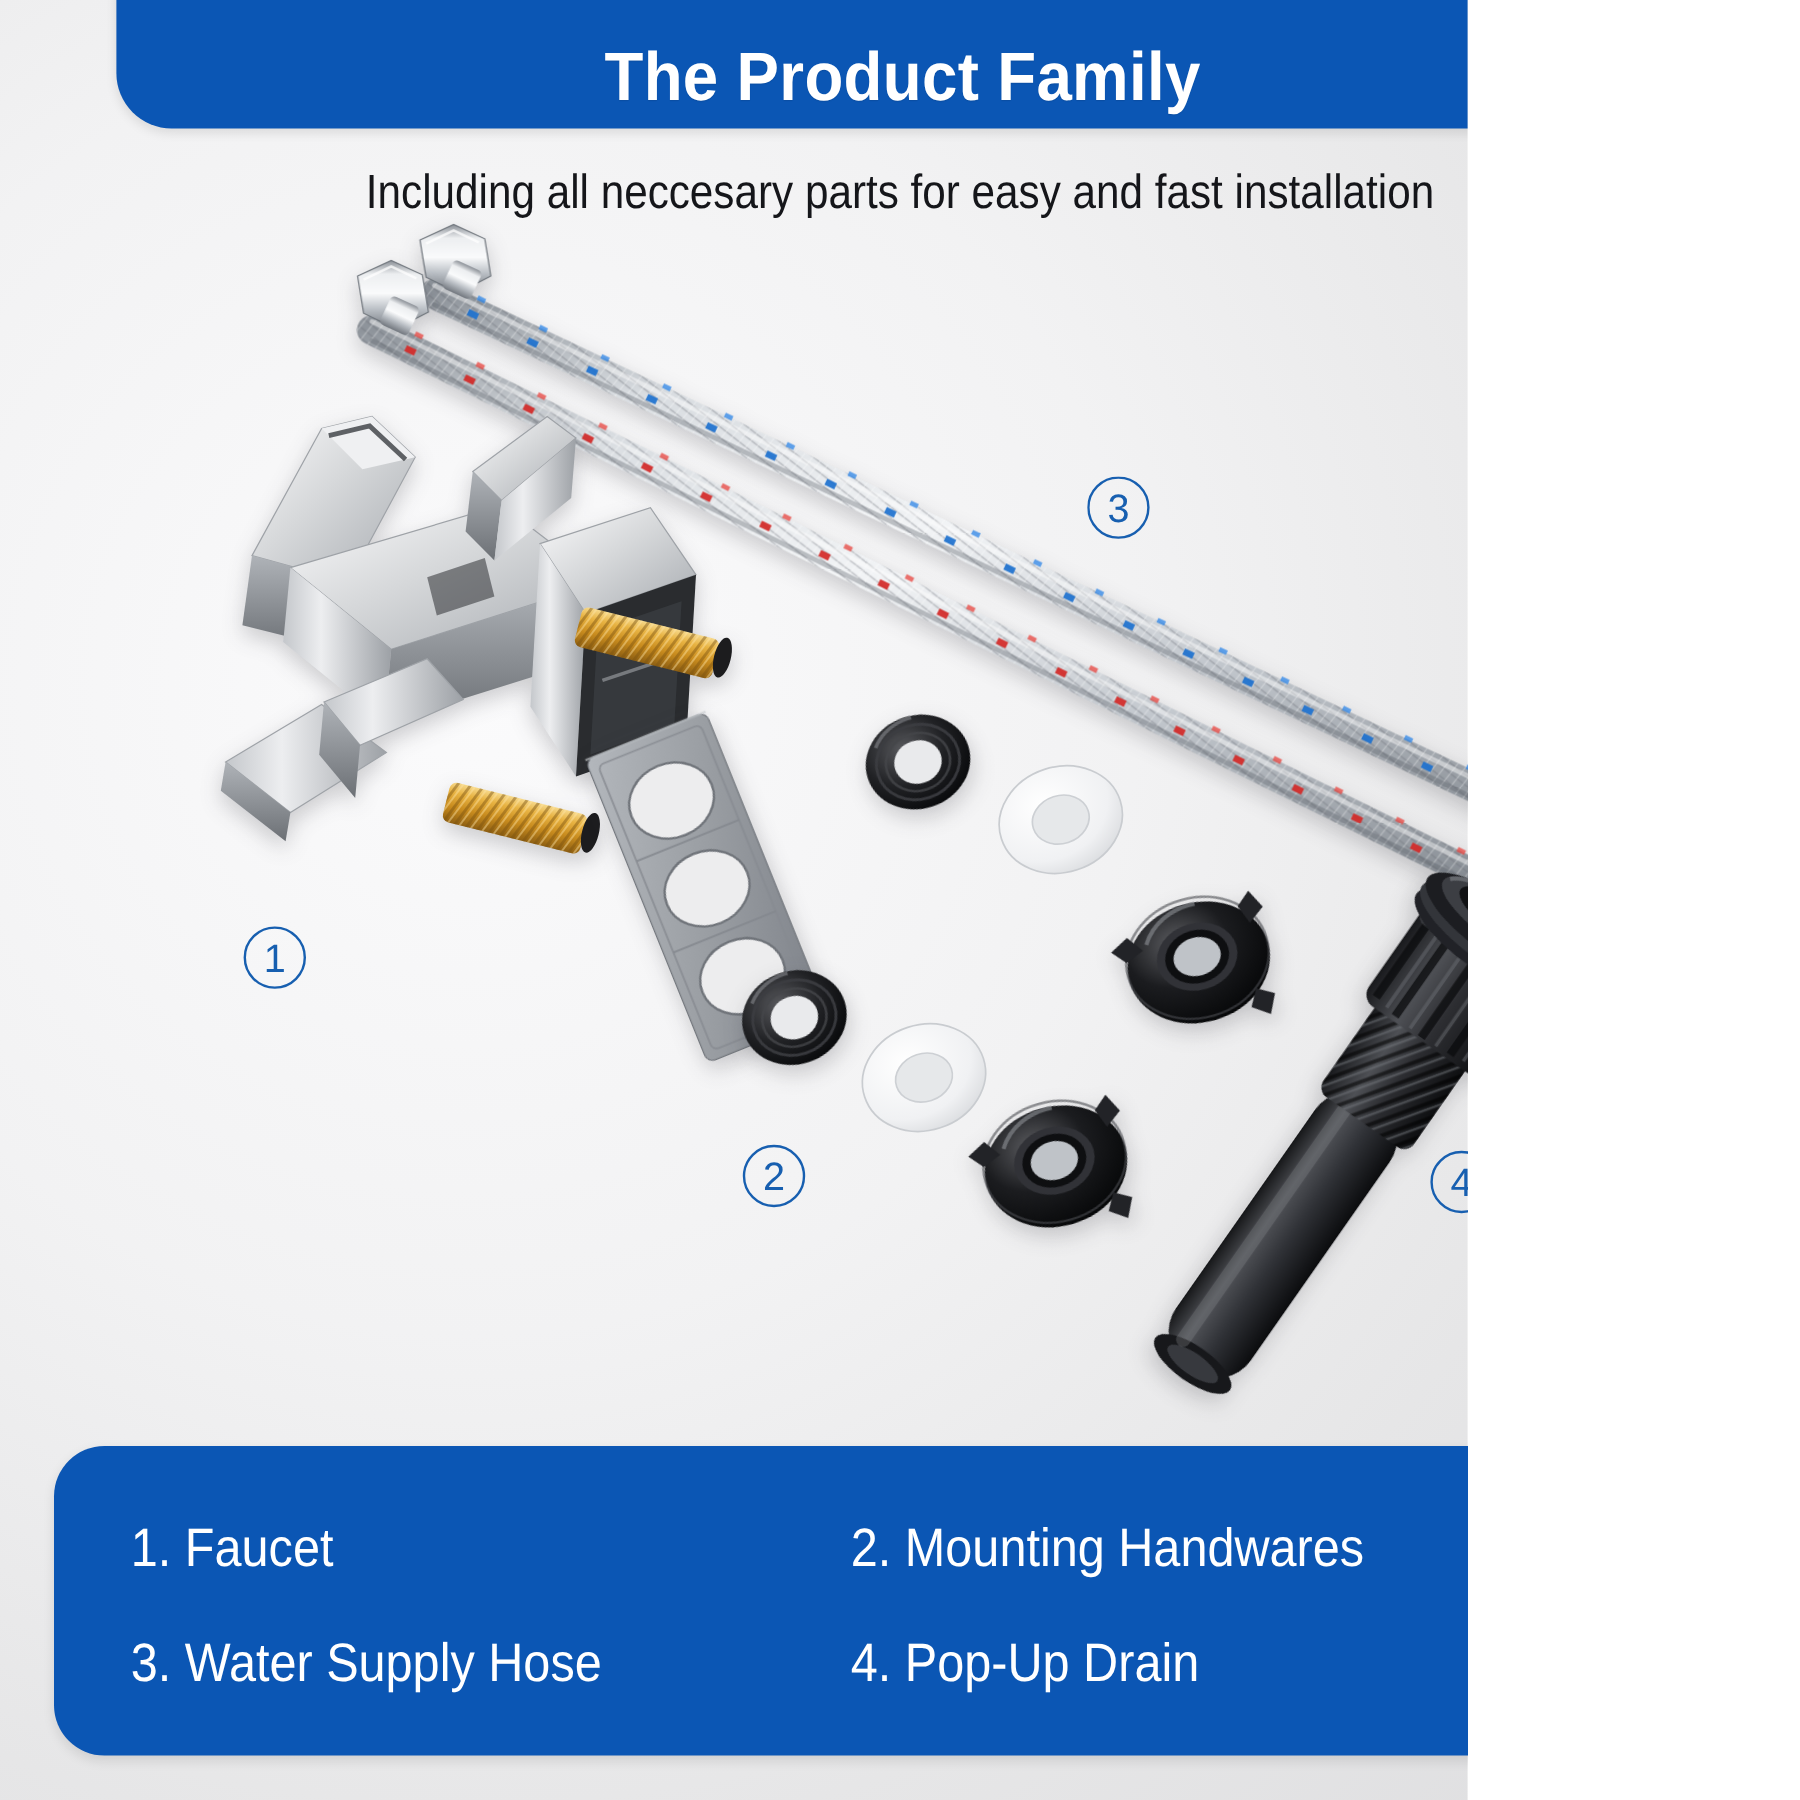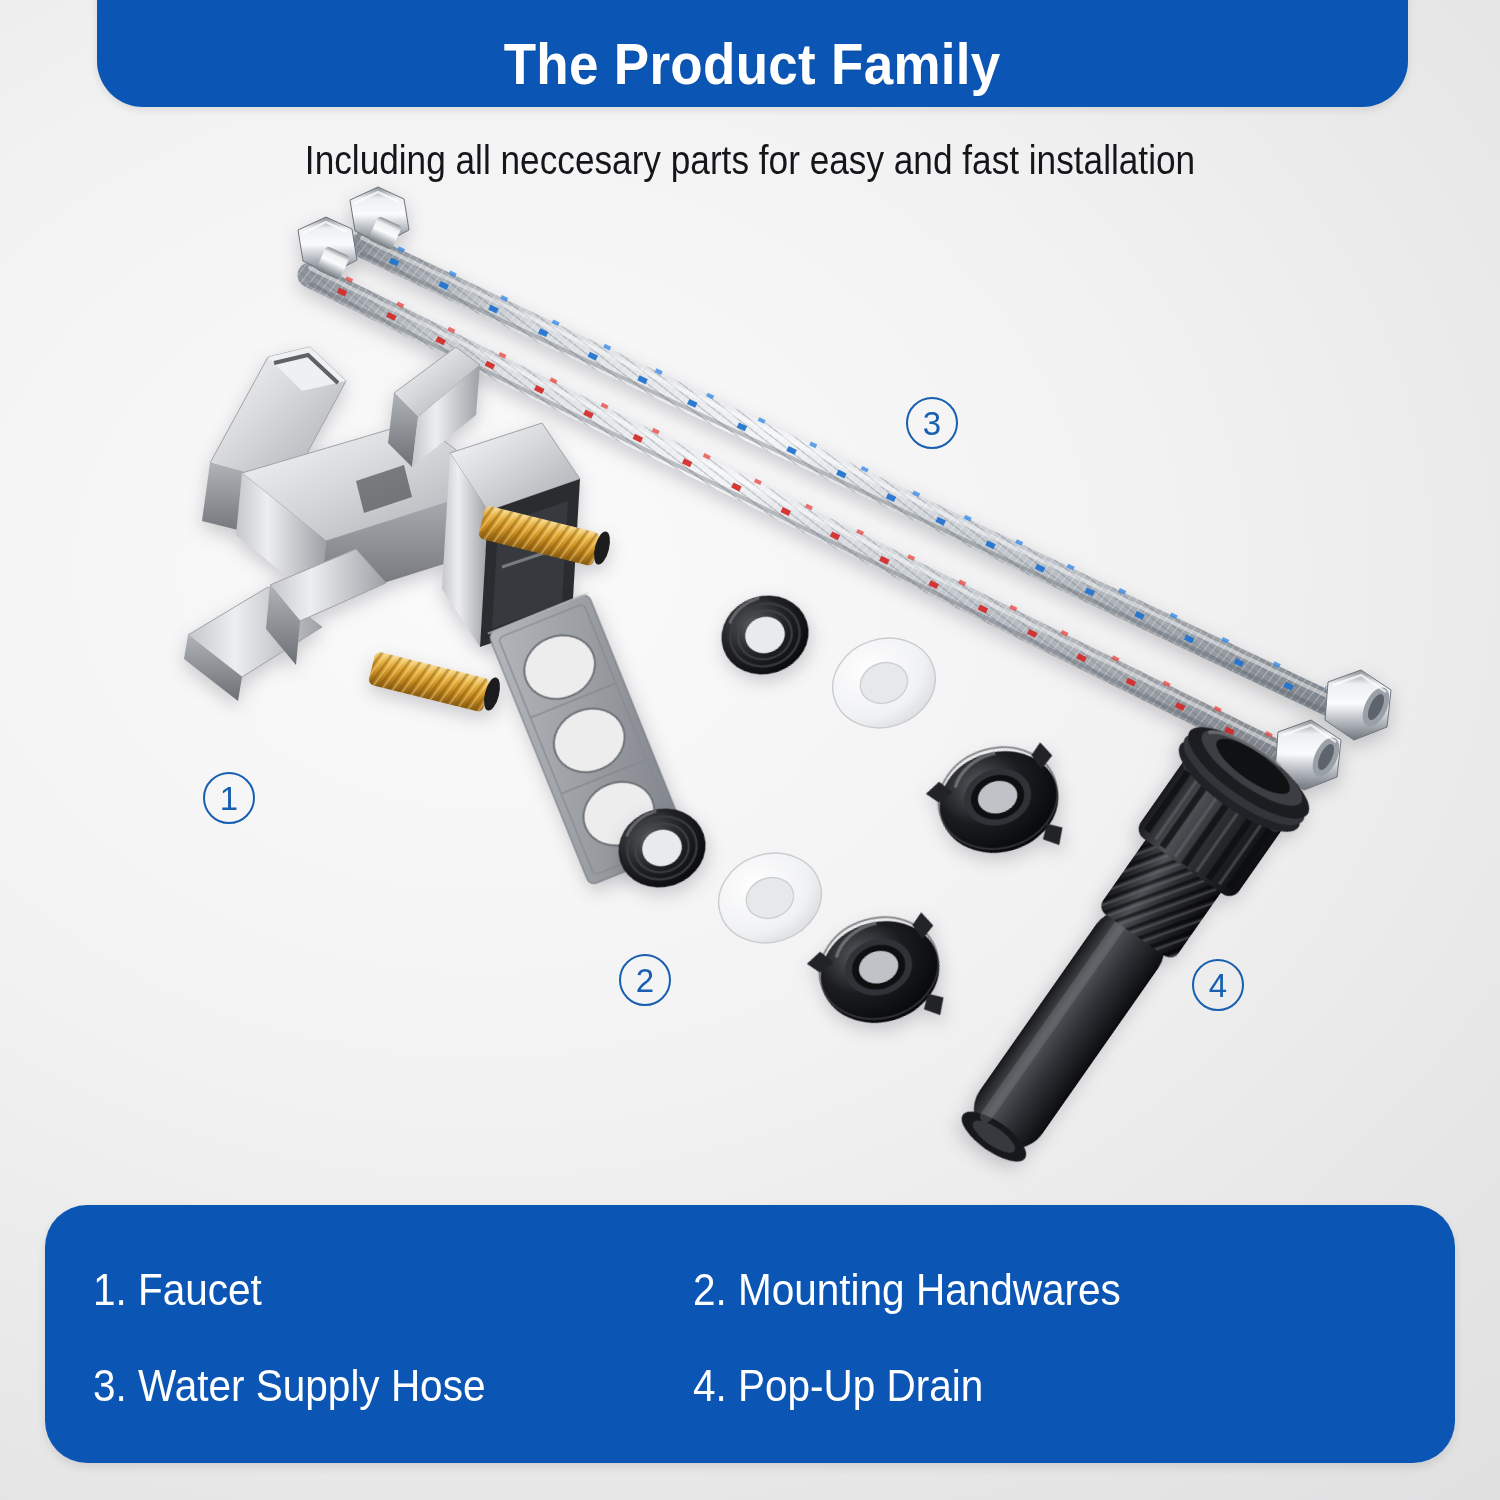--- a/index.html
+++ b/index.html
@@ -3,21 +3,21 @@
 <meta charset="utf-8">
 <title>The Product Family</title>
 <style>
   html,body{margin:0;padding:0;}
   body{
     width:1500px;height:1500px;overflow:hidden;
     font-family:"Liberation Sans", sans-serif;
     background:#ffffff;
   }
   #page{
-    position:relative;width:1500px;height:1500px;
+    position:relative;width:1223px;height:1500px;
     background:
       radial-gradient(120% 95% at 32% 38%, #fbfbfc 0%, #f2f2f3 38%, #e6e6e7 68%, #dcdcde 100%);
     overflow:hidden;
   }
 
   
   .header-bar{
     position:absolute;left:97px;top:-40px;width:1311px;height:147px;
     background:#0B56B4;
     border-radius:0 0 46px 46px;
@@ -37,21 +37,21 @@
 
   
   .footer-panel{
     position:absolute;left:45px;top:1205px;width:1410px;height:258px;
     background:#0B56B4;border-radius:42px;
     box-shadow:0 4px 10px rgba(0,0,0,.10);
   }
   .legend-grid{
     position:absolute;inset:0;
     display:grid;grid-template-columns:600px 1fr;grid-template-rows:1fr 1fr;
-    padding:36px 0 30px 48px;box-sizing:border-box;
+    padding:36px 0 30px 64px;box-sizing:border-box;
     align-items:center;
   }
   .legend-item{
     color:#ffffff;font-size:45px;white-space:nowrap;transform:scaleX(.90);
     transform-origin:left center;line-height:1;
   }
 
   
   .marker{
     position:absolute;width:52px;height:52px;border-radius:50%;

